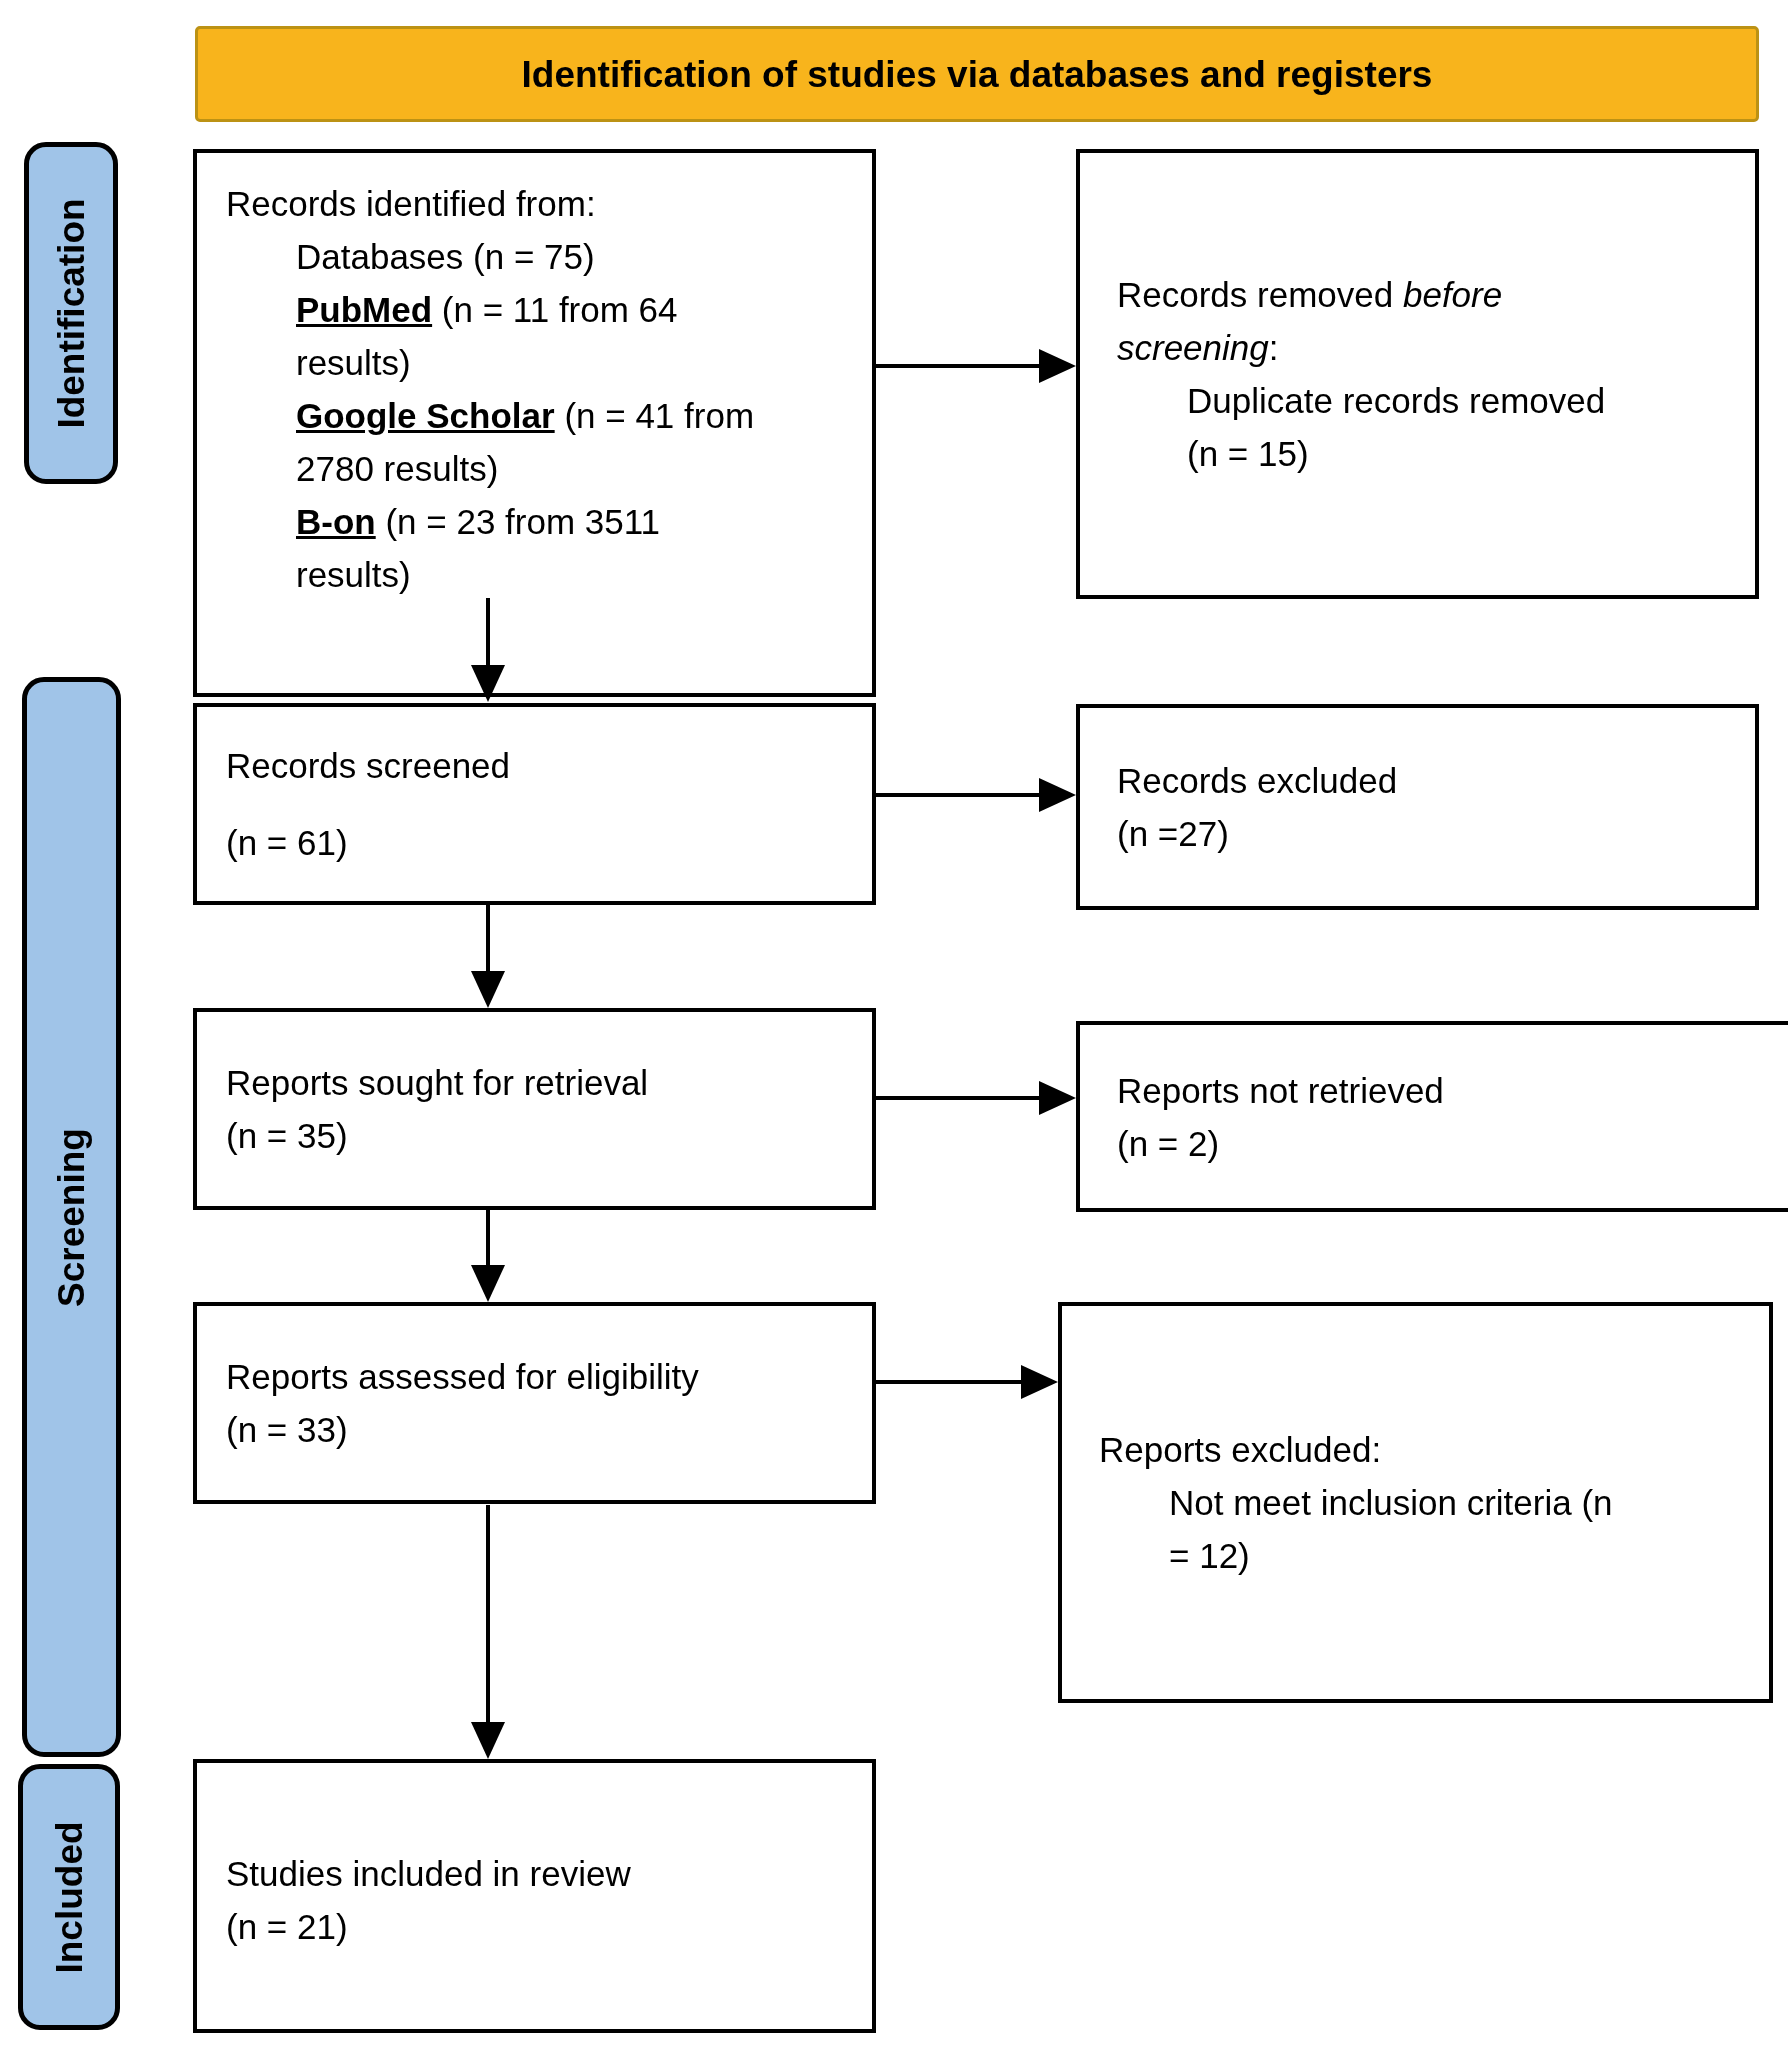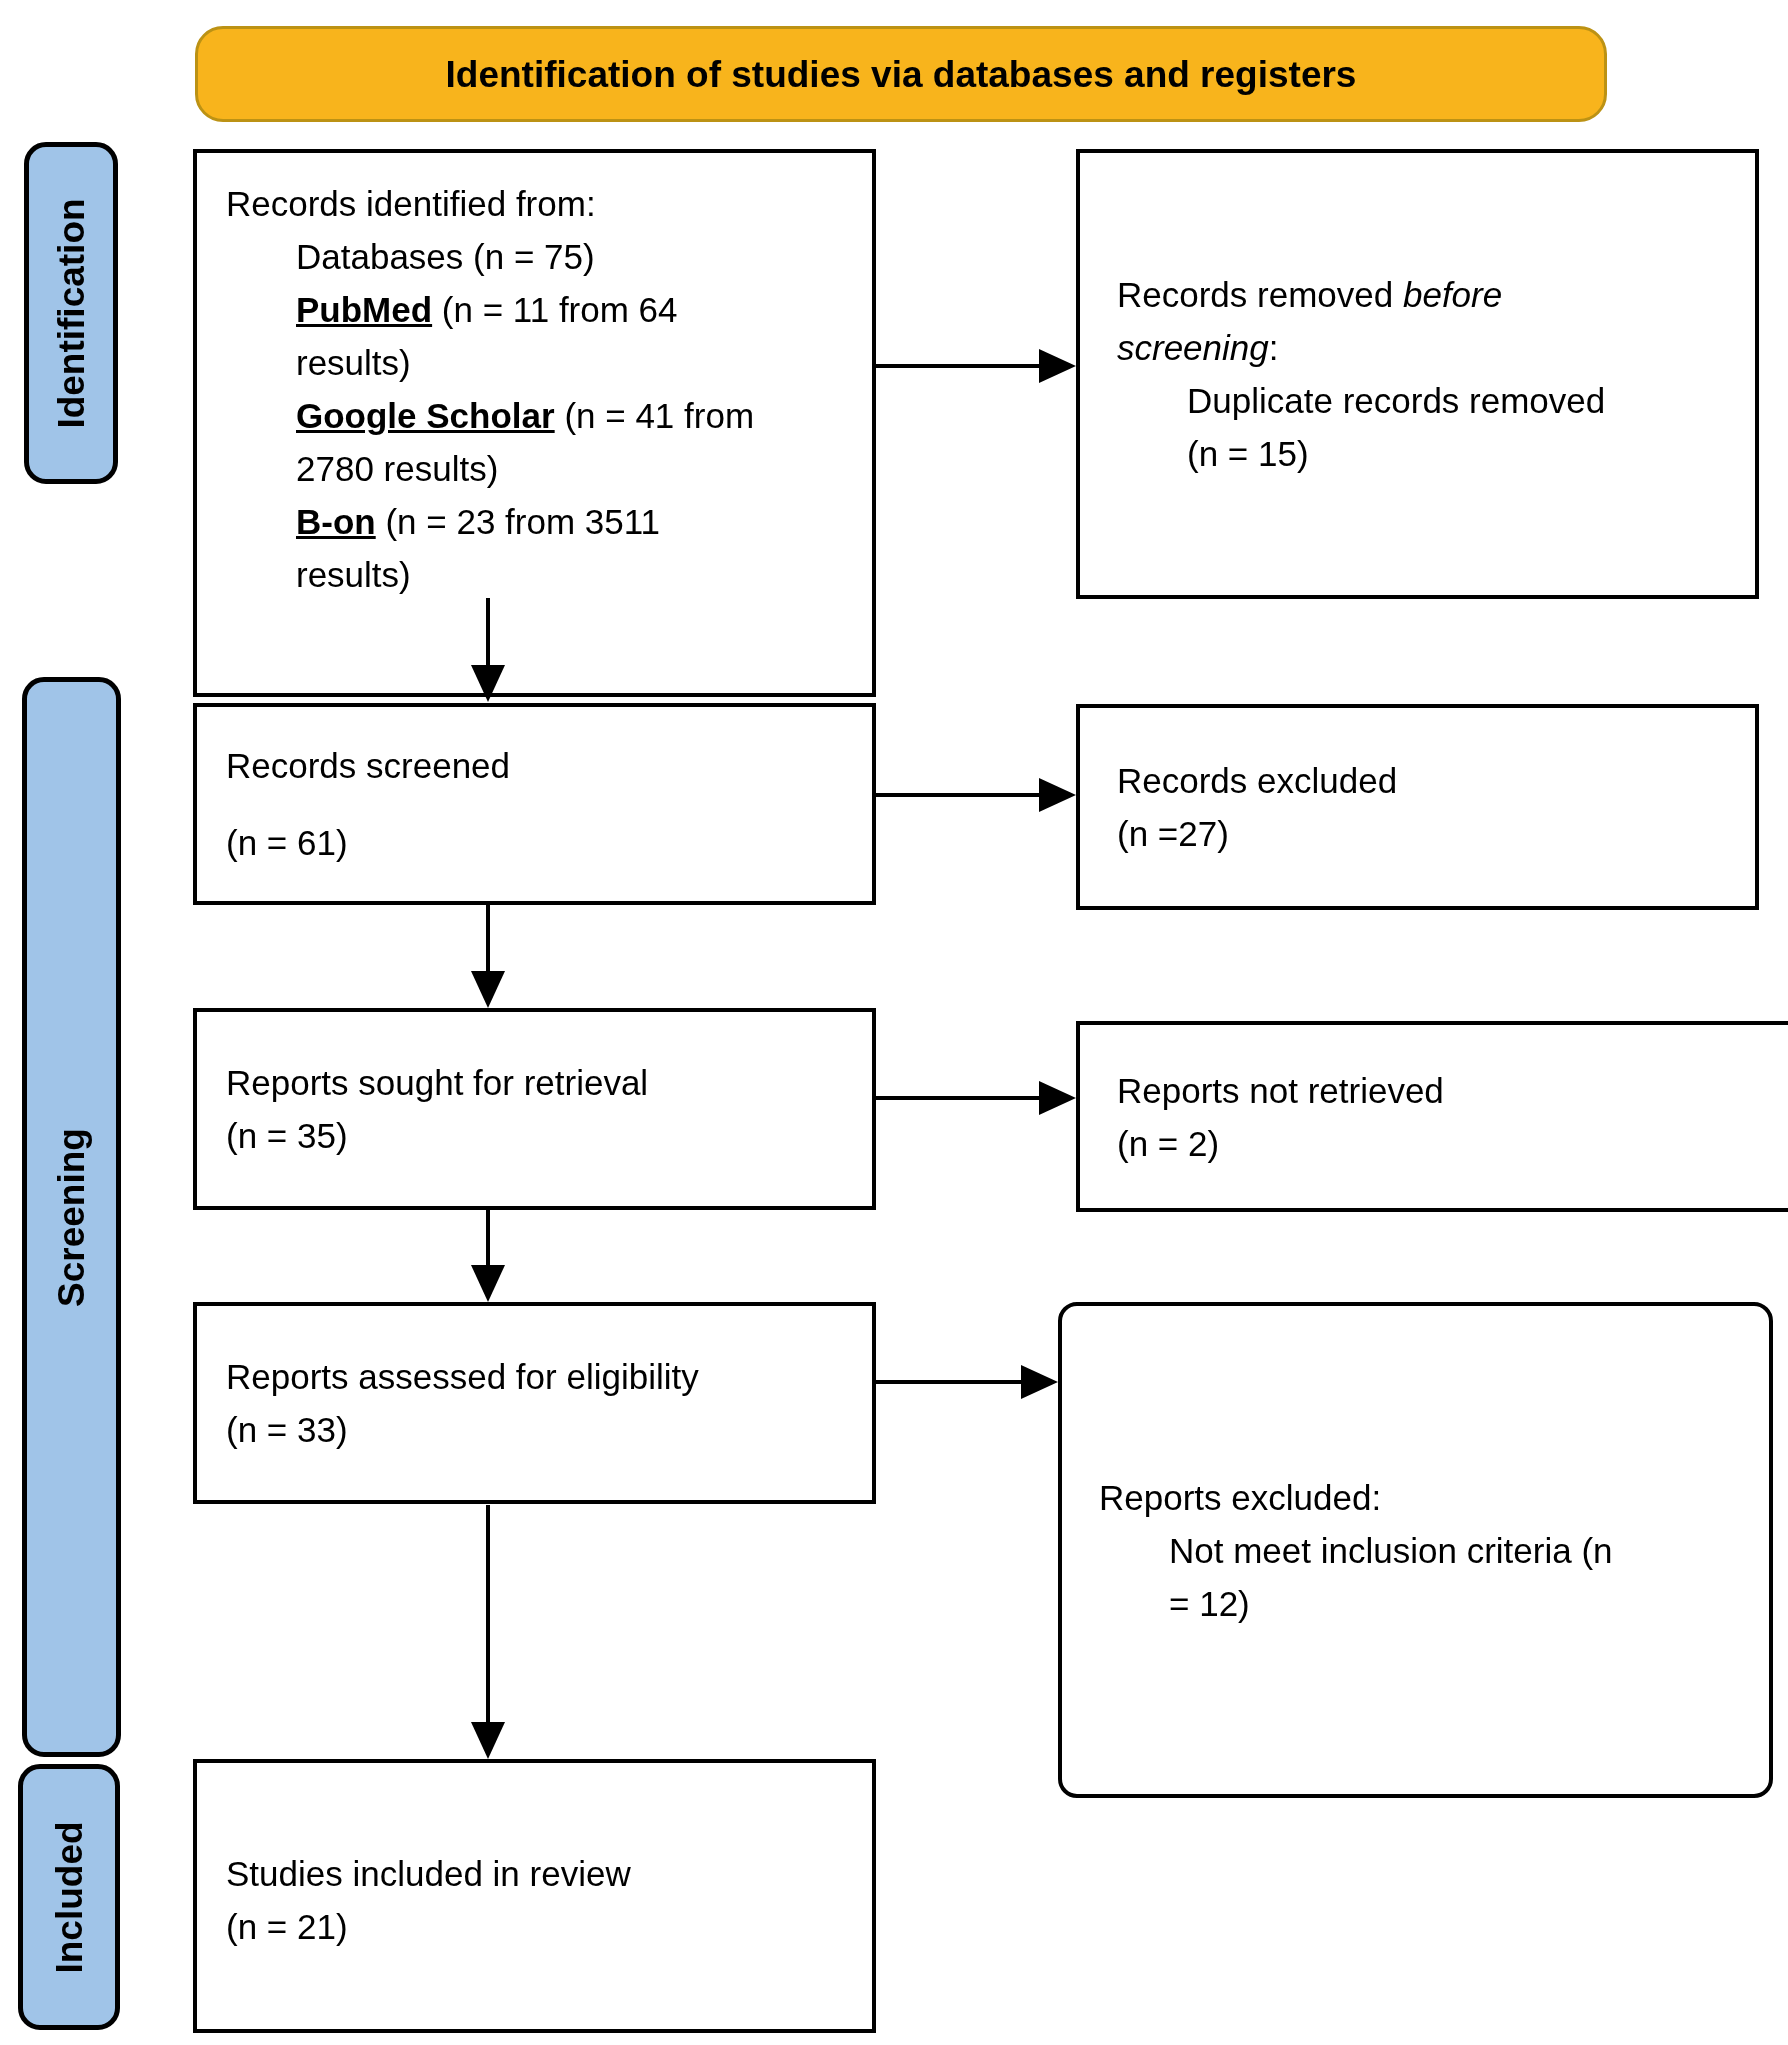--- a/index.html
+++ b/index.html
@@ -14,22 +14,22 @@
     --page-bg:#FFFFFF;
   }
   html,body{margin:0;padding:0;background:var(--page-bg);}
   .canvas{
     position:relative;width:1788px;height:2046px;background:var(--page-bg);
     font-family:"Liberation Sans",sans-serif;color:var(--text);
     font-size:35px;line-height:53px;overflow:hidden;
   }
   
   .banner{
-    position:absolute;left:195px;top:26px;width:1412px;height:96px;
-    background:var(--banner-bg);border:3.7px solid var(--banner-border);border-radius:28px;
+    position:absolute;left:195px;top:26px;width:1564px;height:96px;
+    background:var(--banner-bg);border:3.7px solid var(--banner-border);border-radius:5px;
     display:flex;align-items:center;justify-content:center;
     font-weight:bold;font-size:37px;box-sizing:border-box;
   }
   
   .stage{
     position:absolute;background:var(--sidebar-bg);
     border:5.2px solid var(--sidebar-border);border-radius:22px;
     display:flex;align-items:center;justify-content:center;box-sizing:border-box;
   }
   .stage span{
@@ -50,21 +50,21 @@
   .b{font-weight:bold;text-decoration:underline;}
   .i{font-style:italic;}
   #box-identified{left:193px;top:149px;width:683px;height:548px;justify-content:flex-start;padding-top:23.5px;}
   #box-screened{left:193px;top:703px;width:683px;height:202px;gap:24px;}
   #box-sought{left:193px;top:1008px;width:683px;height:202px;}
   #box-assessed{left:193px;top:1302px;width:683px;height:202px;}
   #box-included-studies{left:193px;top:1759px;width:683px;height:274px;justify-content:flex-start;padding-top:84px;}
   #box-removed{left:1076px;top:149px;width:683px;height:450px;}
   #box-excluded{left:1076px;top:704px;width:683px;height:206px;}
   #box-not-retrieved{left:1076px;top:1021px;width:723px;height:191px;}
-  #box-reports-excluded{left:1058px;top:1302px;width:715px;height:496px;border-radius:19px;}
+  #box-reports-excluded{left:1058px;top:1302px;width:715px;height:401px;}
   
   .arrow{position:absolute;}
   .arrow.v{width:34px;}
   .arrow.v .shaft{position:absolute;left:14.7px;top:0;bottom:32px;width:4.4px;background:var(--arrow);}
   .arrow.v .head{position:absolute;left:0;bottom:0;width:0;height:0;
     border-left:17px solid transparent;border-right:17px solid transparent;
     border-top:37px solid var(--arrow);}
   .arrow.h{height:34px;}
   .arrow.h .shaft{position:absolute;top:14.7px;left:0;right:32px;height:4.4px;background:var(--arrow);}
   .arrow.h .head{position:absolute;right:0;top:0;width:0;height:0;

